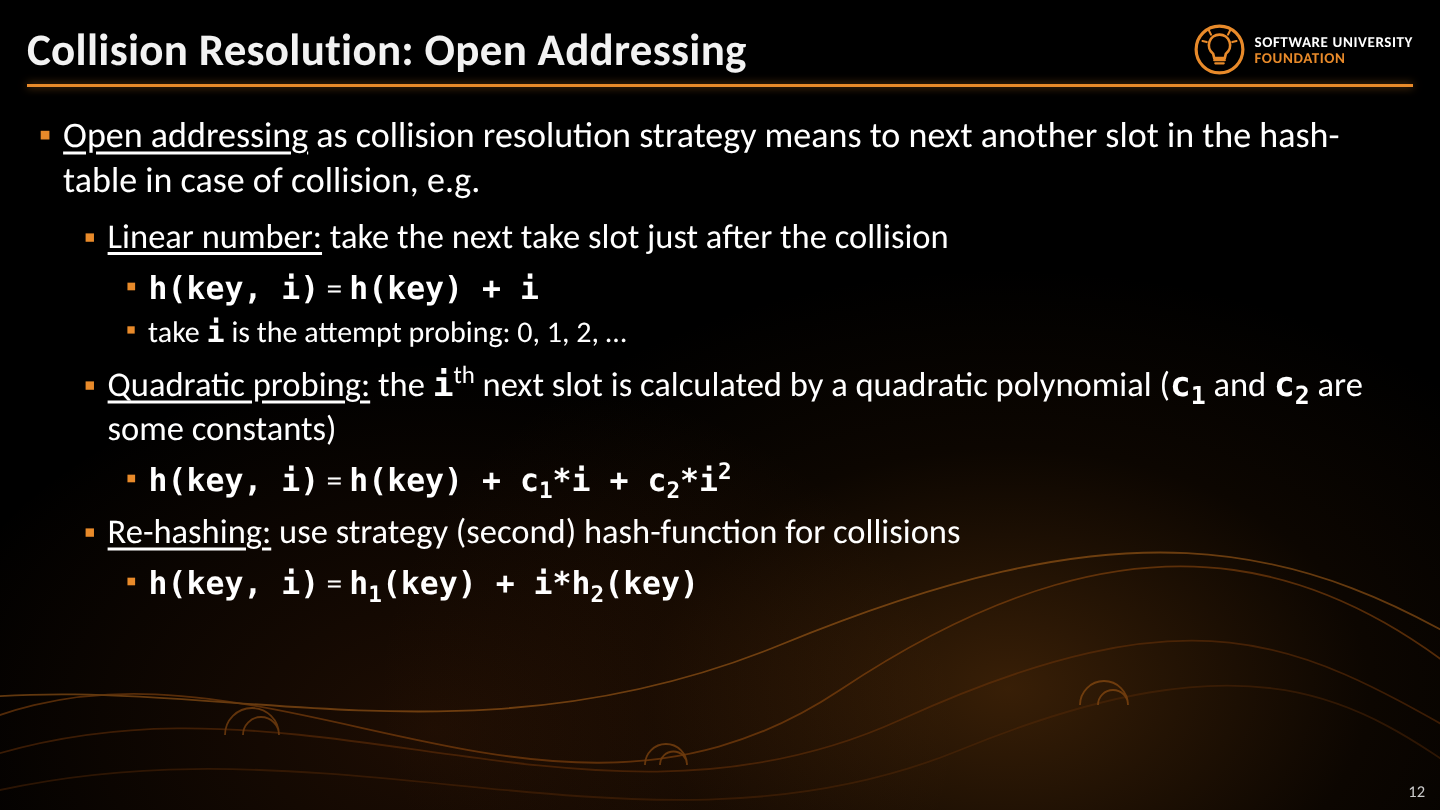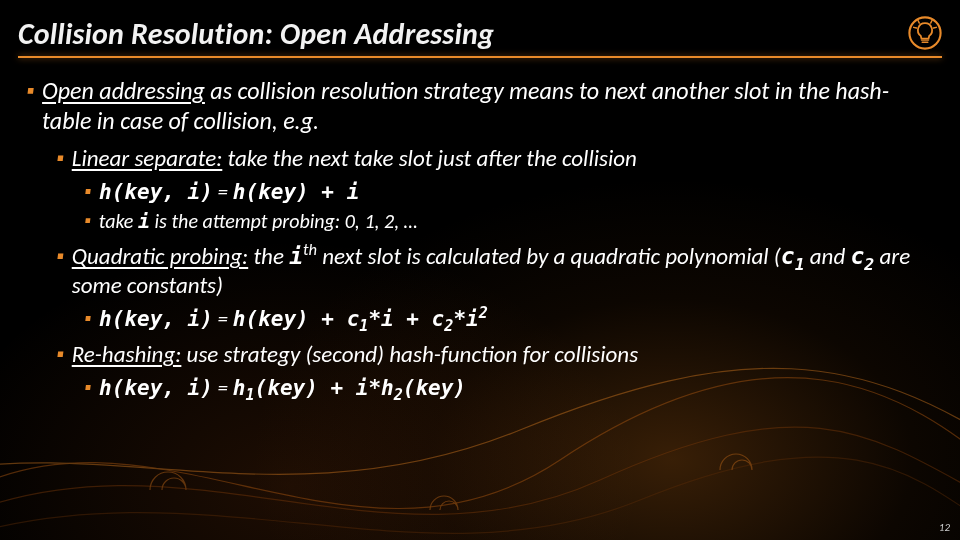--- a/index.html
+++ b/index.html
@@ -13,21 +13,20 @@
     color: #fff;
   }
   .slide {
     position: relative;
     width: 960px;
     height: 540px;
     background:
       radial-gradient(ellipse 600px 400px at 70% 85%, rgba(255,140,30,0.22) 0%, rgba(120,60,10,0.10) 40%, rgba(0,0,0,0) 70%),
       radial-gradient(ellipse 500px 350px at 30% 90%, rgba(200,90,20,0.15) 0%, rgba(0,0,0,0) 70%),
       #000;
-    font-style: italic;
   }
   .swirls {
     position: absolute;
     left: 0; right: 0; top: 260px; bottom: 0;
     pointer-events: none;
     opacity: 0.5;
   }
   .title-bar {
     position: absolute;
     top: 8px;
@@ -134,37 +133,41 @@
 
   <div class="title-bar">
     <div class="title-text">Collision Resolution: Open Addressing</div>
     <div class="logo">
       <svg width="34" height="34" viewBox="0 0 48 48">
         <circle cx="24" cy="24" r="22" fill="none" stroke="#e88a2a" stroke-width="3"></circle>
         <path d="M24 10 a10 10 0 0 1 6 18 l-1 4 h-10 l-1-4 a10 10 0 0 1 6-18 z" fill="none" stroke="#e88a2a" stroke-width="2.5"></path>
         <path d="M19 34 h10 M20 37 h8" stroke="#e88a2a" stroke-width="2" stroke-linecap="round"></path>
         <path d="M14 6 l2 4 M34 6 l-2 4 M8 16 l4 1 M40 16 l-4 1" stroke="#e88a2a" stroke-width="2" stroke-linecap="round"></path>
       </svg>
+      <div class="logo-text">
+        <div class="line1">SOFTWARE UNIVERSITY</div>
+        <div class="line2">FOUNDATION</div>
+      </div>
     </div>
   </div>
   <div class="title-rule"></div>
 
   <div class="content">
 
     <div class="bul lvl1">
       <span class="marker">▪</span>
       <span class="body">
         <span class="u">Open addressing</span><span> as collision resolution strategy means to next another slot in the hash-table in case of collision, e.g.</span>
       </span>
     </div>
 
     <div class="bul lvl2">
       <span class="marker">▪</span>
       <span class="body">
-        <span class="u">Linear separate:</span><span> take the next take slot just after the collision</span>
+        <span class="u">Linear number:</span><span> take the next take slot just after the collision</span>
       </span>
     </div>
 
     <div class="bul lvl3">
       <span class="marker">▪</span>
       <span class="body code">
         <span>h(key, i)</span><span style="font-family:Calibri,Arial;font-weight:400"> = </span><span>h(key) + </span><span>i</span>
       </span>
     </div>
 

